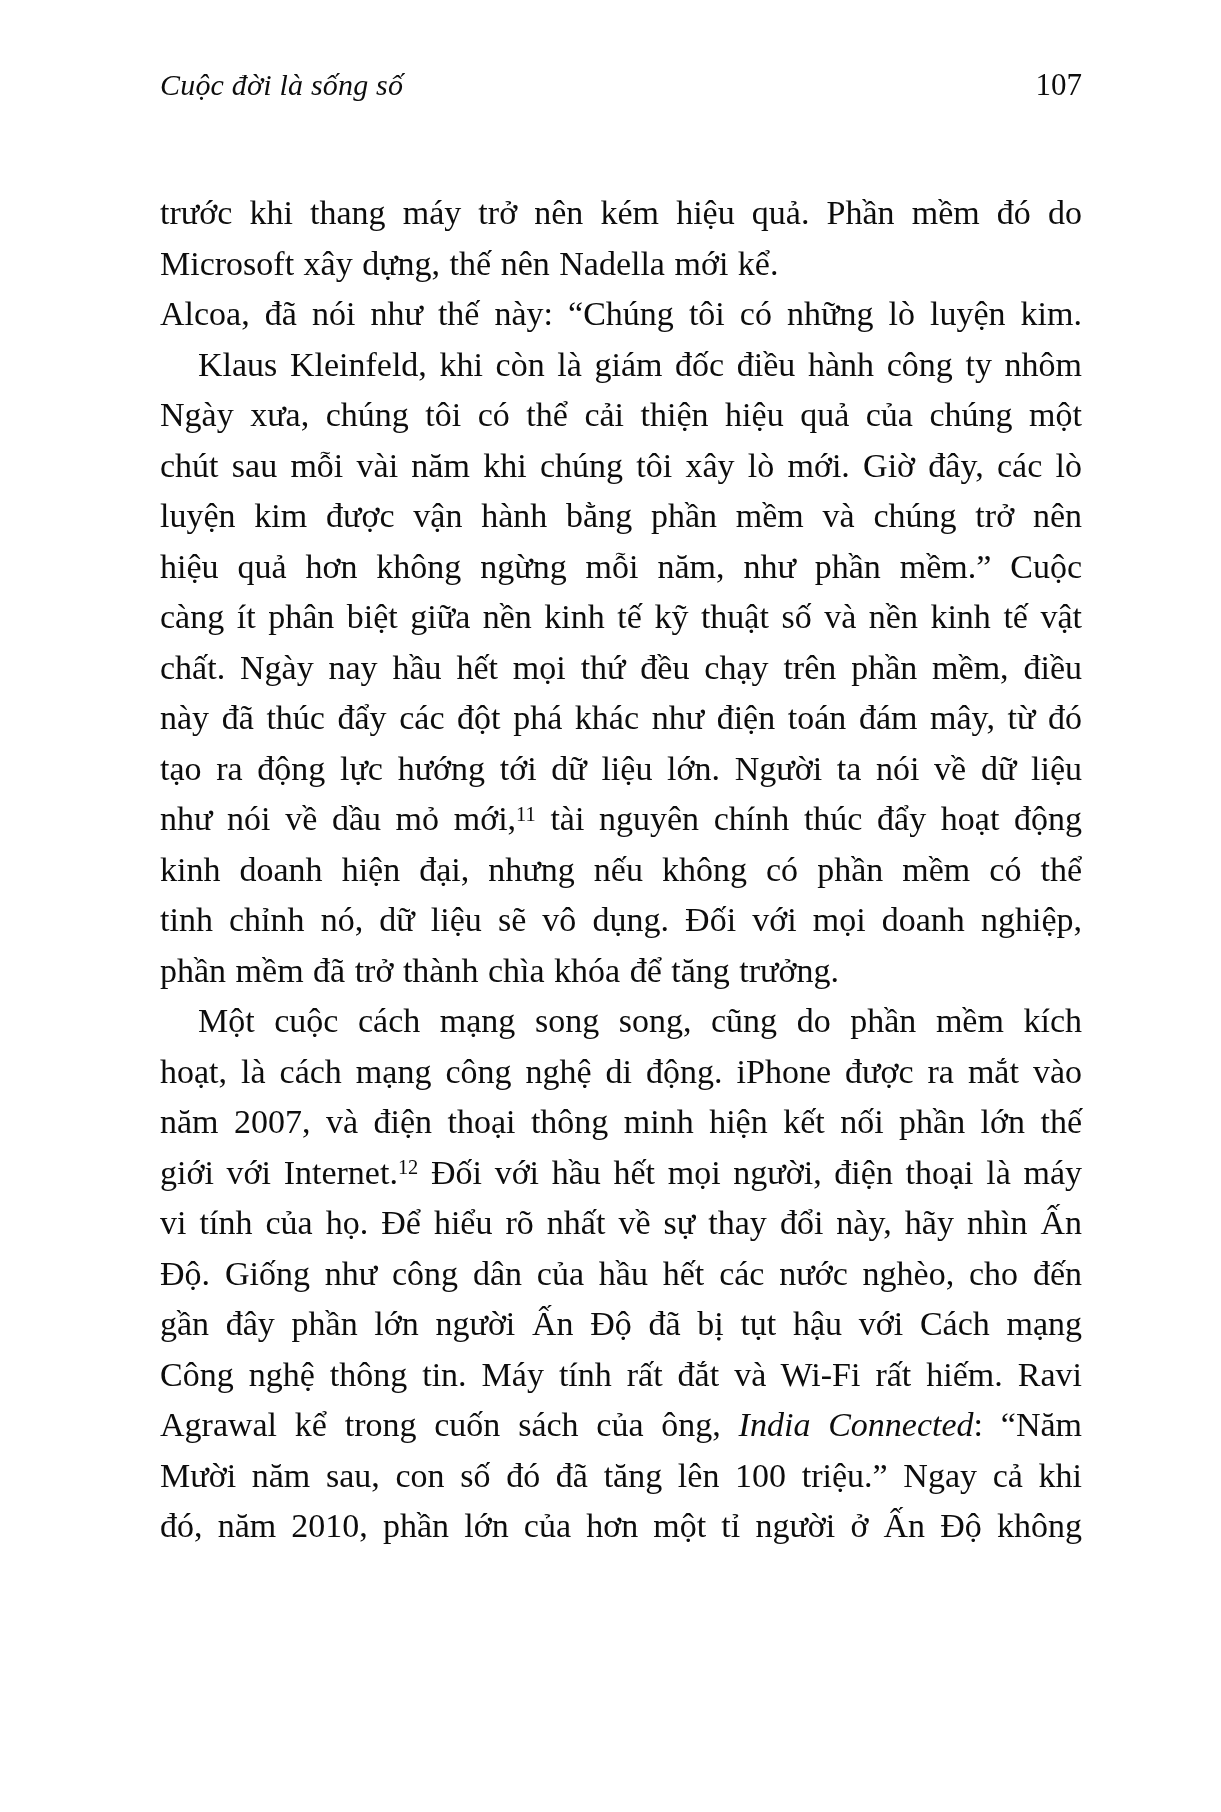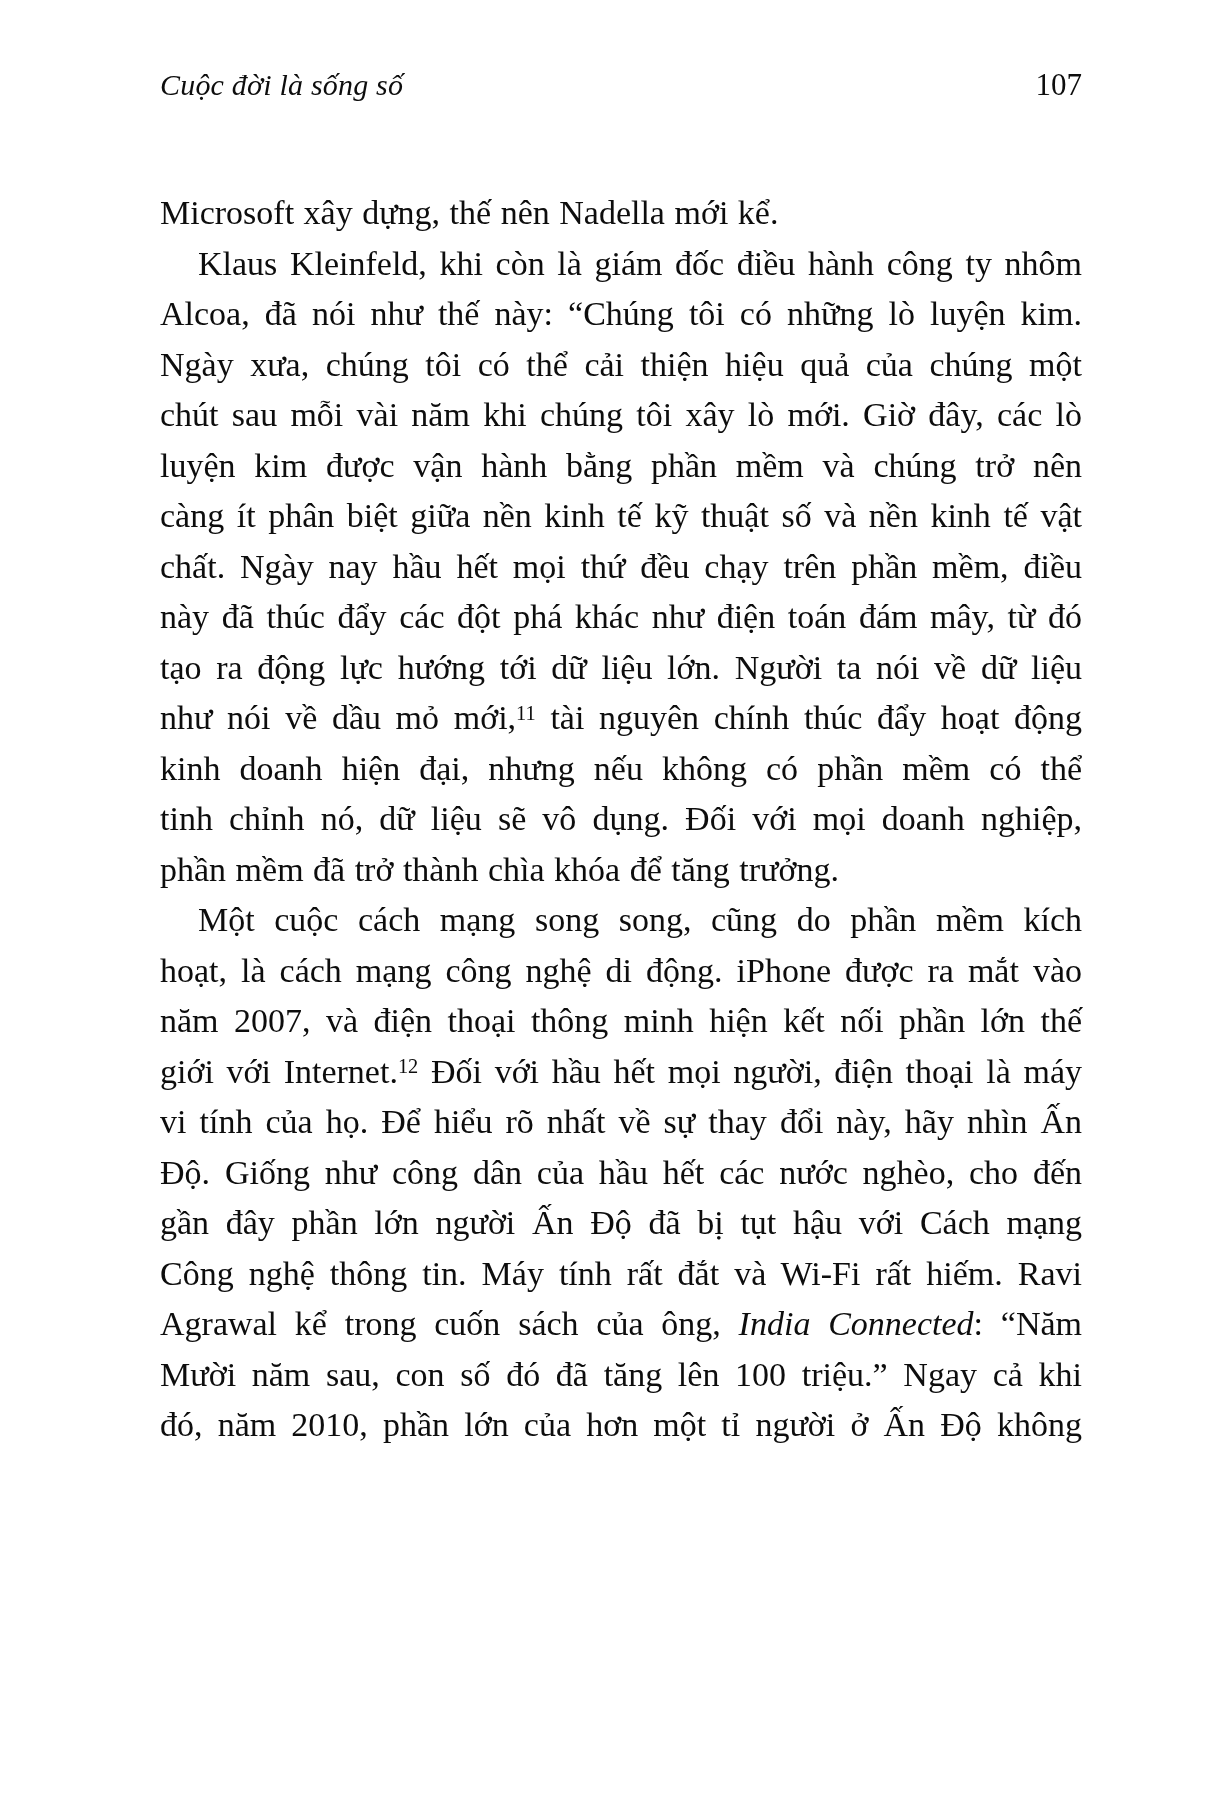--- a/index.html
+++ b/index.html
@@ -62,26 +62,28 @@
 </style>
 </head>
 <body>
 
 <div class="page">
   <div class="running-header">
     <span class="running-title">Cuộc đời là sống số</span>
     <span class="page-number">107</span>
   </div>
   <div class="body-text">
+      <div class="line"><span>trước khi thang máy trở nên kém hiệu quả. Phần mềm đó do</span></div>
       <div class="line end"><span>Microsoft xây dựng, thế nên Nadella mới kể.</span></div>
+      <div class="line"><span>Alcoa, đã nói như thế này: “Chúng tôi có những lò luyện kim.</span></div>
       <div class="line indent"><span>Klaus Kleinfeld, khi còn là giám đốc điều hành công ty nhôm</span></div>
-      <div class="line"><span>Alcoa, đã nói như thế này: “Chúng tôi có những lò luyện kim.</span></div>
       <div class="line"><span>Ngày xưa, chúng tôi có thể cải thiện hiệu quả của chúng một</span></div>
       <div class="line"><span>chút sau mỗi vài năm khi chúng tôi xây lò mới. Giờ đây, các lò</span></div>
       <div class="line"><span>luyện kim được vận hành bằng phần mềm và chúng trở nên</span></div>
+      <div class="line"><span>hiệu quả hơn không ngừng mỗi năm, như phần mềm.” Cuộc</span></div>
       <div class="line"><span>càng ít phân biệt giữa nền kinh tế kỹ thuật số và nền kinh tế vật</span></div>
       <div class="line"><span>chất. Ngày nay hầu hết mọi thứ đều chạy trên phần mềm, điều</span></div>
       <div class="line"><span>này đã thúc đẩy các đột phá khác như điện toán đám mây, từ đó</span></div>
       <div class="line"><span>tạo ra động lực hướng tới dữ liệu lớn. Người ta nói về dữ liệu</span></div>
       <div class="line"><span>như nói về dầu mỏ mới,</span><span class="sup">11</span><span> tài nguyên chính thúc đẩy hoạt động</span></div>
       <div class="line"><span>kinh doanh hiện đại, nhưng nếu không có phần mềm có thể</span></div>
       <div class="line"><span>tinh chỉnh nó, dữ liệu sẽ vô dụng. Đối với mọi doanh nghiệp,</span></div>
       <div class="line end"><span>phần mềm đã trở thành chìa khóa để tăng trưởng.</span></div>
       <div class="line indent"><span>Một cuộc cách mạng song song, cũng do phần mềm kích</span></div>
       <div class="line"><span>hoạt, là cách mạng công nghệ di động. iPhone được ra mắt vào</span></div>

